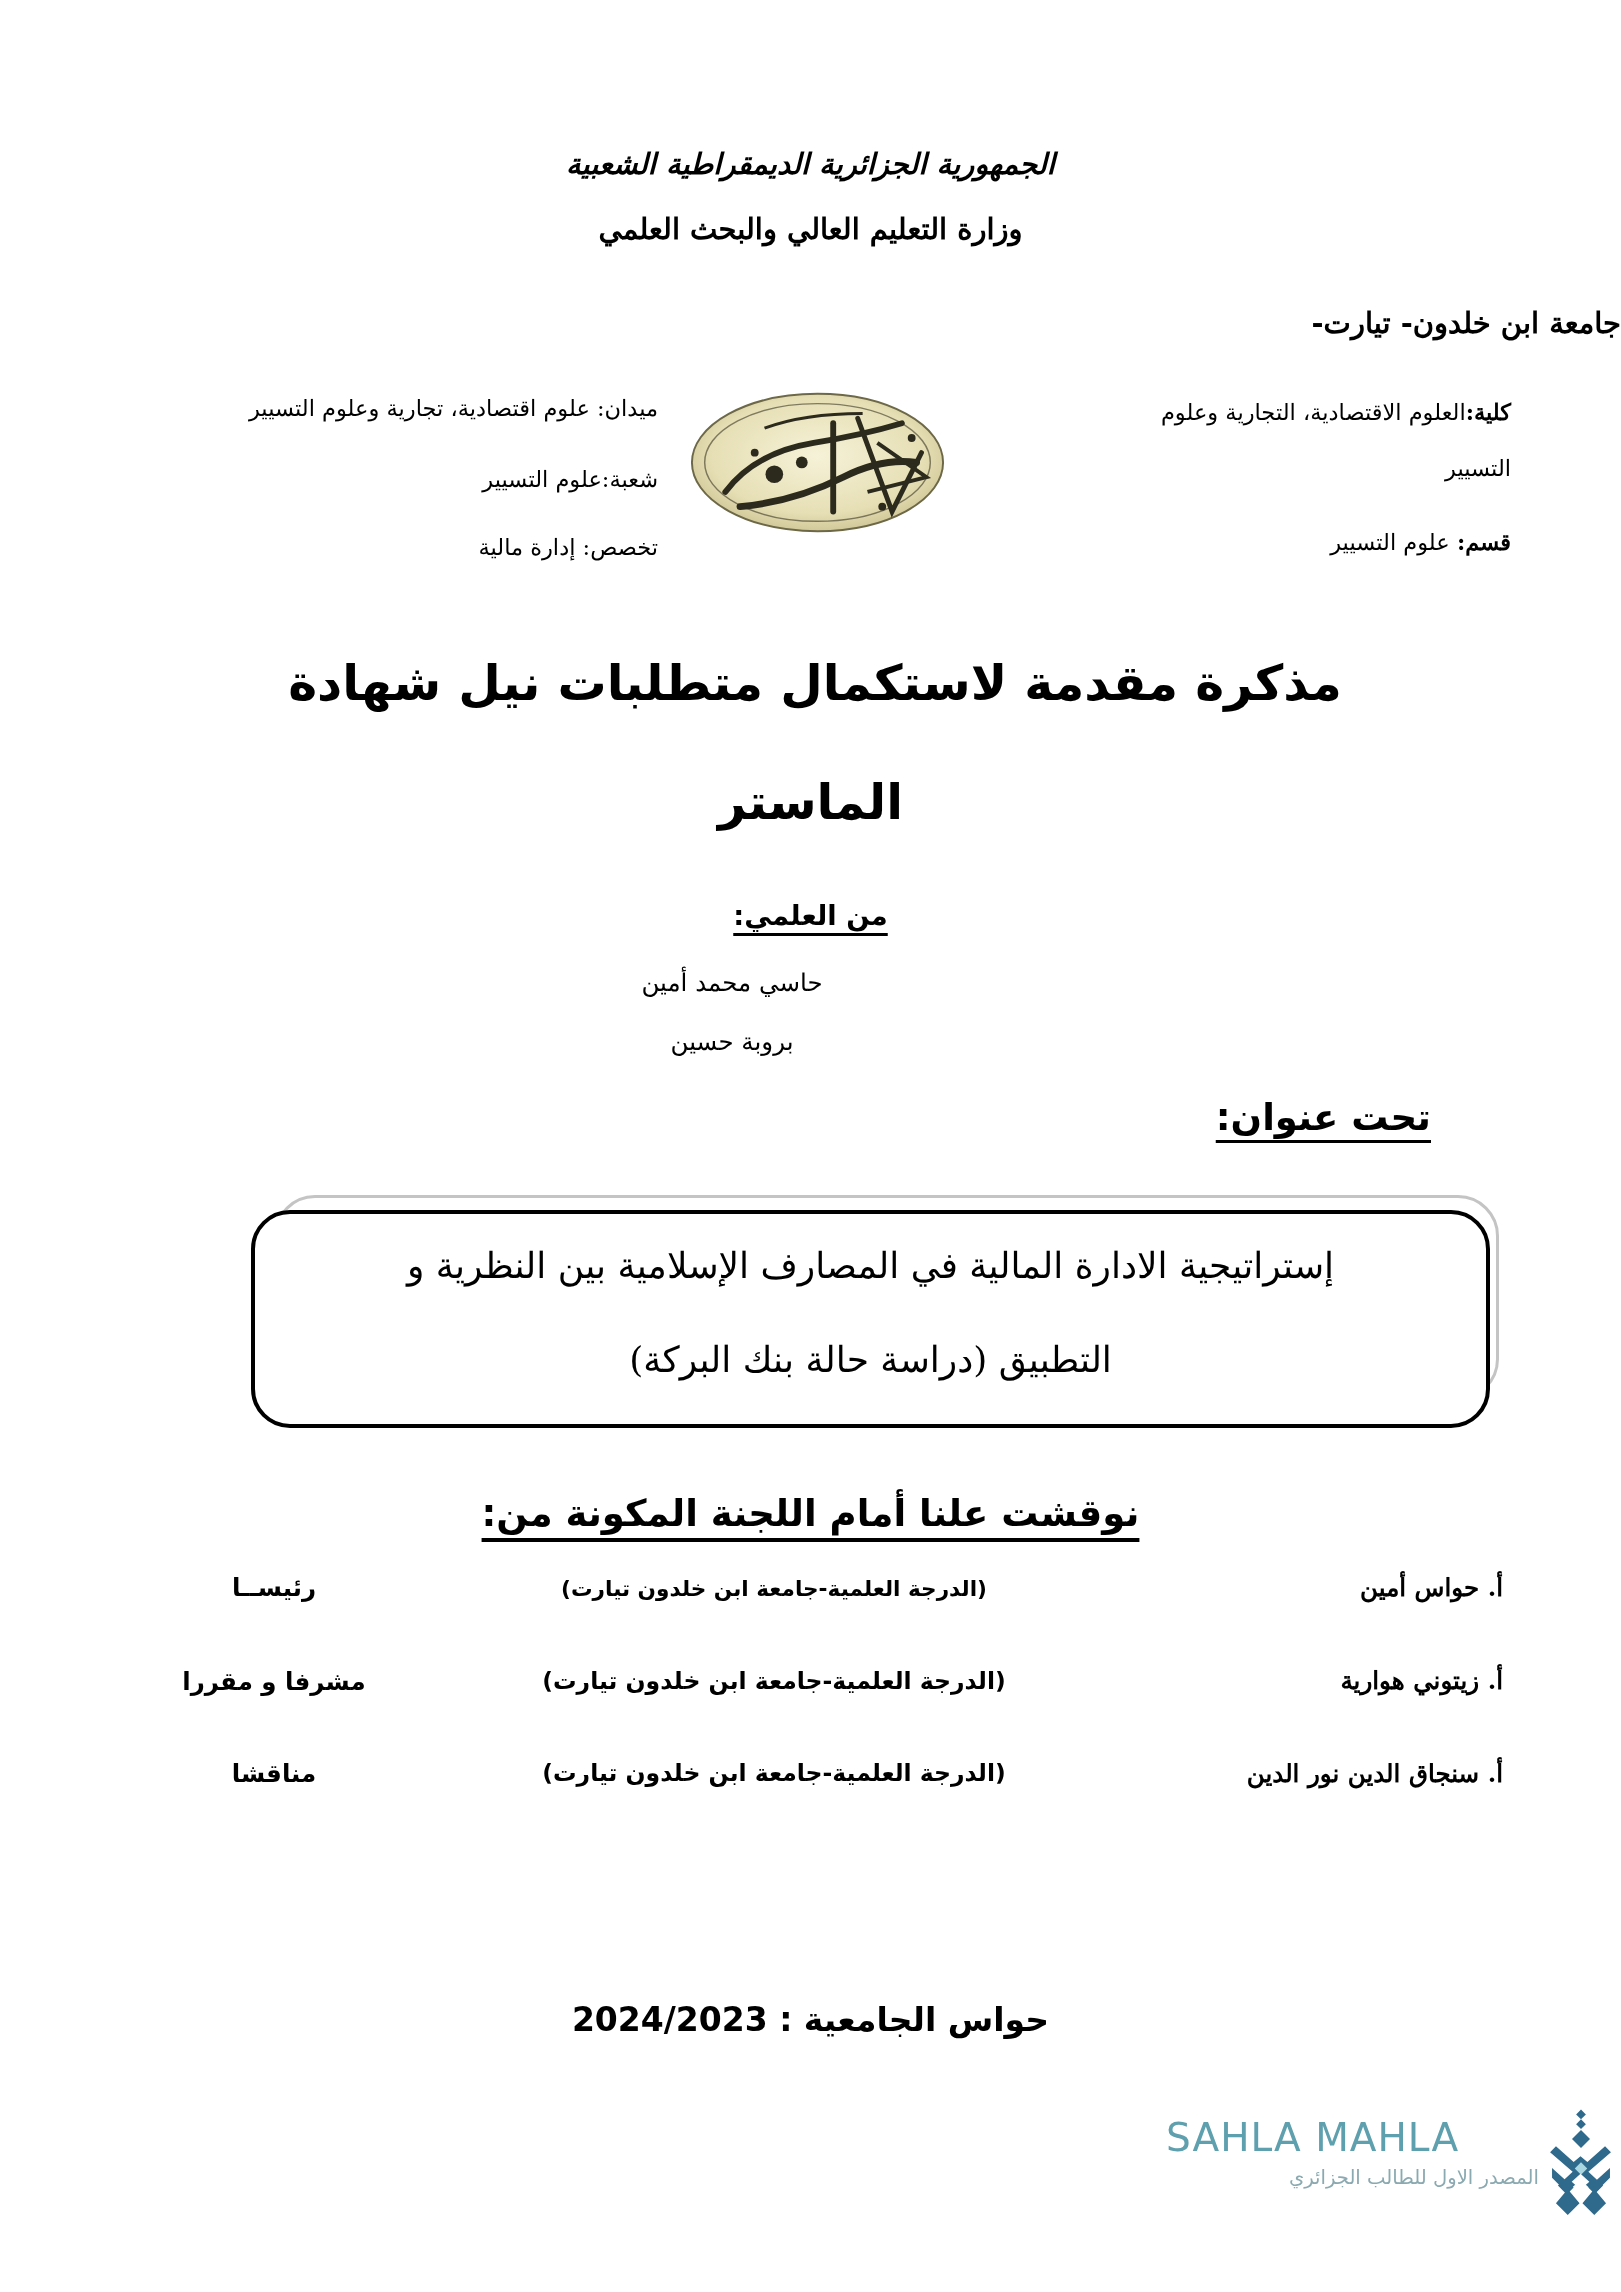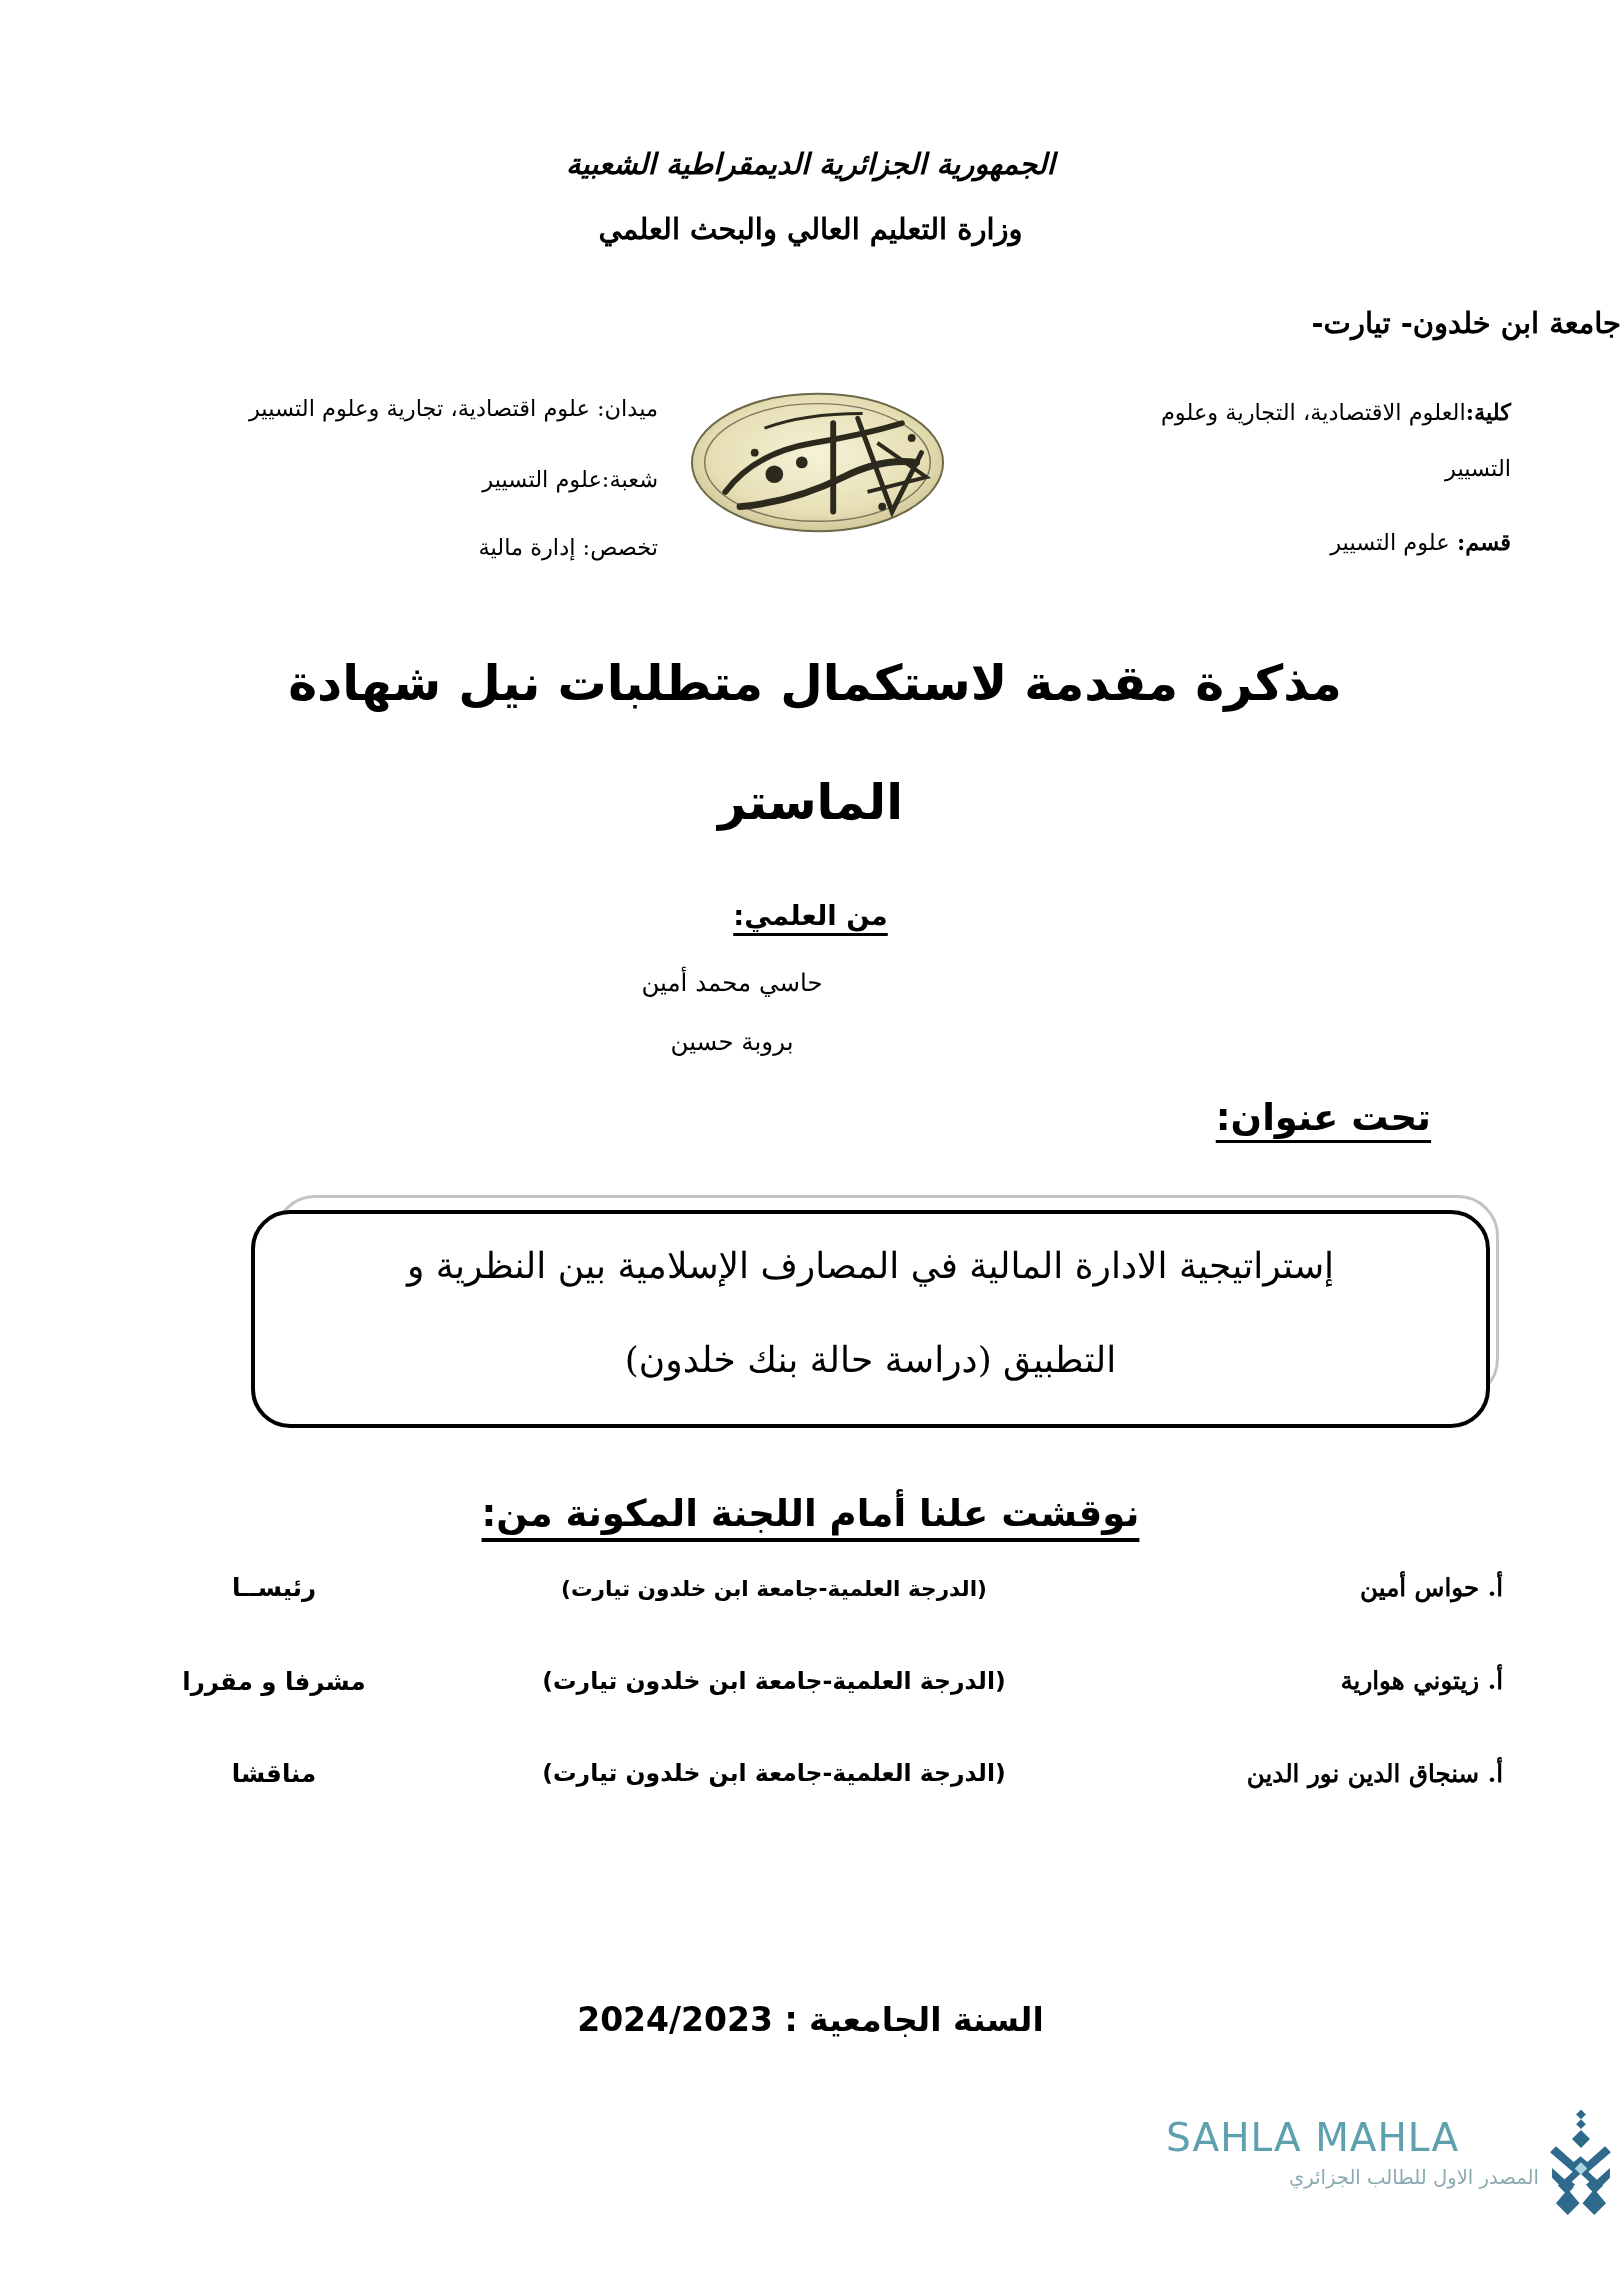--- a/index.html
+++ b/index.html
@@ -239,21 +239,21 @@
 <div class="abs student" style="top:968px;">حاسي محمد أمين</div>
 <div class="abs student" style="top:1027px;">بروبة حسين</div>
 
 <div class="abs under-title">
   <span>تحت عنوان:</span>
 </div>
 
 <div class="abs title-shadow"></div>
 <div class="abs title-box"></div>
 <div class="abs title-line" style="top:1245px;">إستراتيجية الادارة المالية في المصارف الإسلامية  بين النظرية    و</div>
-<div class="abs title-line" style="top:1339px;">التطبيق (دراسة حالة بنك خلدون)</div>
+<div class="abs title-line" style="top:1339px;">التطبيق (دراسة حالة بنك البركة)</div>
 
 <div class="abs committee-header">
   <span>نوقشت علنا أمام اللجنة المكونة من:</span>
 </div>
 
 <div>
   <div class="abs c-name" style="top:1573px;">أ. حواس أمين</div>
   <div class="abs c-aff small" style="top:1576px;">(الدرجة العلمية-جامعة ابن خلدون  تيارت)</div>
   <div class="abs c-role" style="top:1573px;">رئيســا</div>
 </div>
@@ -262,21 +262,21 @@
   <div class="abs c-aff" style="top:1667px;">(الدرجة العلمية-جامعة ابن خلدون  تيارت)</div>
   <div class="abs c-role" style="top:1667px;">مشرفا و مقررا</div>
 </div>
 <div>
   <div class="abs c-name" style="top:1759px;">أ.  سنجاق الدين نور الدين</div>
   <div class="abs c-aff" style="top:1759px;">(الدرجة العلمية-جامعة ابن خلدون  تيارت)</div>
   <div class="abs c-role" style="top:1759px;">مناقشا</div>
 </div>
 
 <div class="abs year">
-  <span>السنة الجامعية :</span>
+  <span>حواس الجامعية :</span>
   <span>2024/2023</span>
 </div>
 
 <div class="abs wm-brand">SAHLA MAHLA</div>
 <div class="abs wm-tag">المصدر الاول للطالب الجزائري</div>
 <div class="abs wm-emblem">
   <svg width="74" height="108" viewBox="0 0 75 110">
     <rect x="34" y="2" width="7" height="7" fill="#2f6a8c" transform="rotate(45 37.5 5.5)"></rect>
     <rect x="34" y="12" width="7" height="7" fill="#2f6a8c" transform="rotate(45 37.5 15.5)"></rect>
     <rect x="31" y="24" width="13" height="13" fill="#2f6a8c" transform="rotate(45 37.5 30.5)"></rect>

